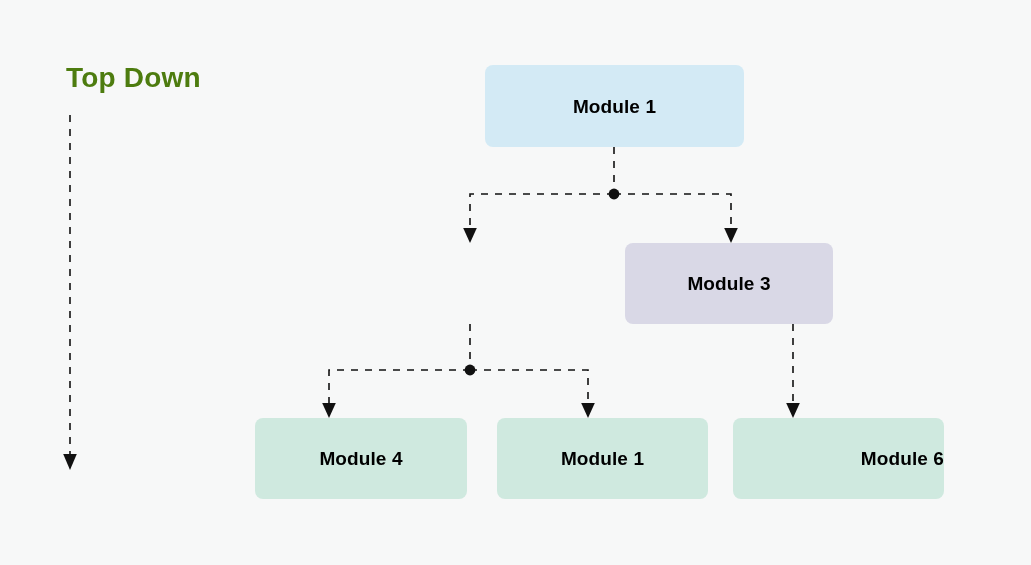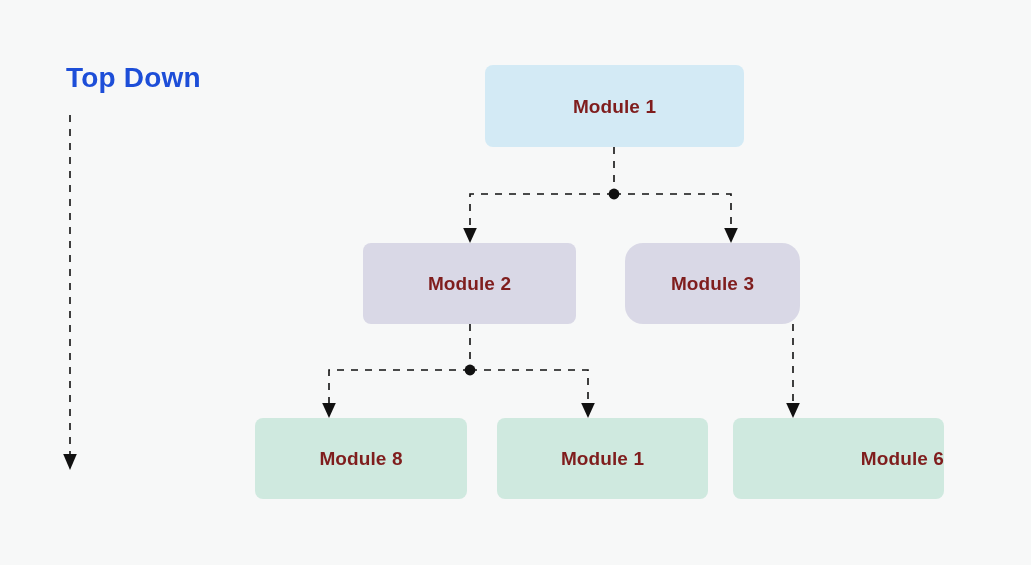--- a/index.html
+++ b/index.html
@@ -27,38 +27,38 @@
     height: 565px;
     pointer-events: none;
   }
   .node {
     position: absolute;
     display: flex;
     align-items: center;
     justify-content: center;
     border-radius: 8px;
     box-sizing: border-box;
-    color: #7f1d1d;
+    color: #000000;
     font-weight: bold;
     font-size: 19px;
     letter-spacing: 0.1px;
     line-height: 1;
   }
   .node-label {
     display: block;
     text-align: center;
     white-space: nowrap;
   }
   .direction-title {
     position: absolute;
     left: 66px;
     top: 62px;
     font-size: 28px;
     font-weight: bold;
-    color: #1d4ed8;
+    color: #4d7c0f;
     letter-spacing: 0.2px;
     white-space: nowrap;
   }
 </style>
 </head>
 <body>
 
 <div id="canvas">
 
   <div class="direction-title">Top Down</div>
@@ -108,30 +108,27 @@
     <g>
       <line x1="793" y1="324" x2="793" y2="403" stroke="#111111" stroke-width="1.6" stroke-dasharray="7 7"></line>
       <path d="M786.2,403 L799.8,403 L793,418 Z" fill="#111111"></path>
     </g>
   </svg>
 
   <div class="node" style="left:485px; top:65px; width:259px; height:82px; background:#d3eaf5;">
     <span class="node-label">Module 1</span>
   </div>
 
-  <div class="node" style="left:363px; top:243px; width:213px; height:81px; background:#d9d8e6;">
-    <span class="node-label">Module 2</span>
-  </div>
 
-  <div class="node" style="left:625px; top:243px; width:175px; height:81px; background:#d9d8e6;border-radius:18px;">
+  <div class="node" style="left:625px; top:243px; width:208px; height:81px; background:#d9d8e6;">
     <span class="node-label">Module 3</span>
   </div>
 
   <div class="node" style="left:255px; top:418px; width:212px; height:81px; background:#cfe9df;">
-    <span class="node-label">Module 8</span>
+    <span class="node-label">Module 4</span>
   </div>
 
   <div class="node" style="left:497px; top:418px; width:211px; height:81px; background:#cfe9df;">
     <span class="node-label">Module 1</span>
   </div>
 
   <div class="node" style="left:733px; top:418px; width:211px; height:81px; background:#cfe9df;justify-content:flex-end;">
     <span class="node-label">Module 6</span>
   </div>
 

